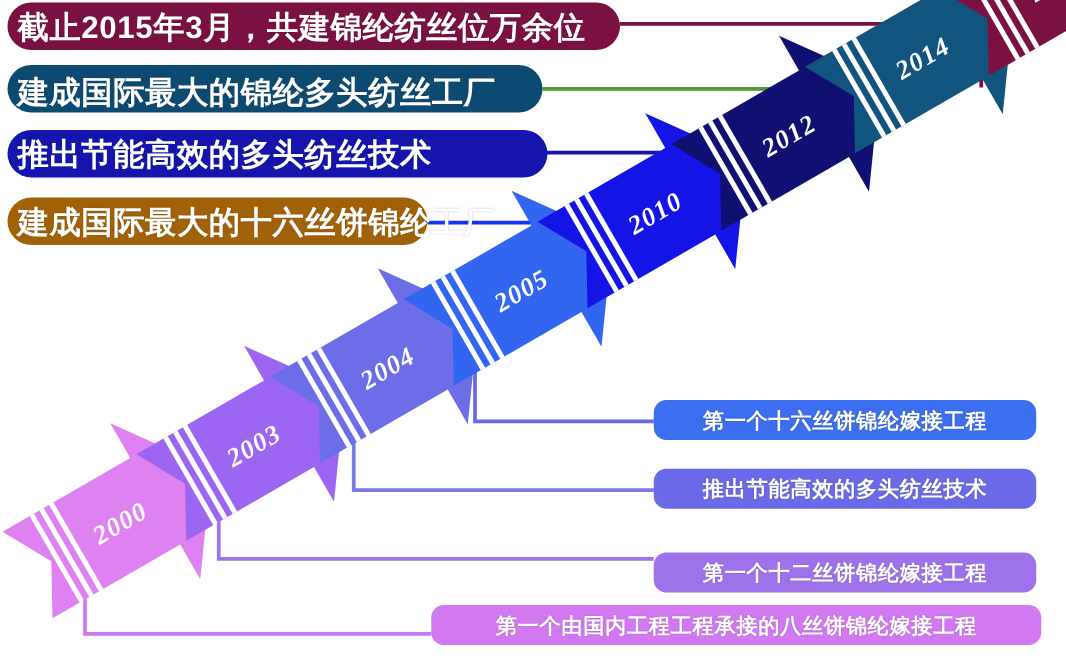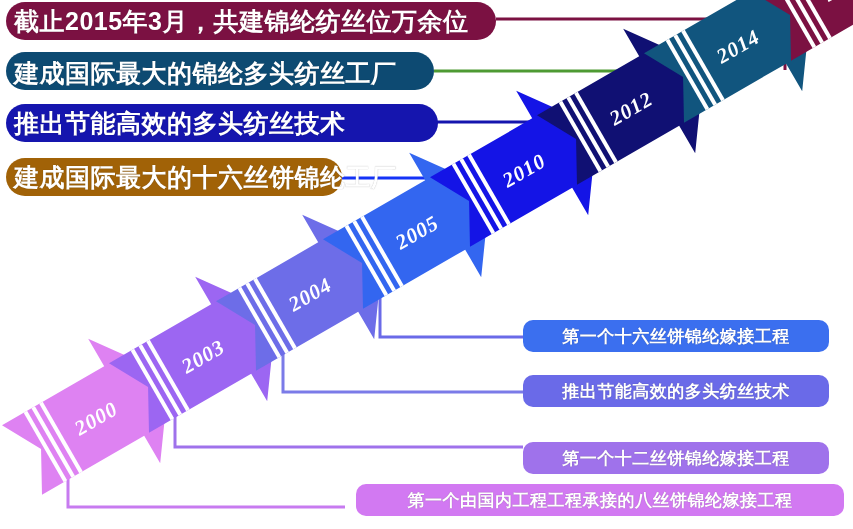--- a/index.html
+++ b/index.html
@@ -24,21 +24,21 @@
   .cl2{ top:52px; width:428px; background:#0D4A72;align-items:flex-end; }
   .cl3{ top:104px;width:432px; background:#1515AE; }
   .cl4{ top:158px;width:336px; background:#a16207; }
 
   
   .cr{ height:32px; border-radius:10px; padding:0 16px; font-size:17px;
        justify-content:center; }
   .cr1{ left:523px; top:320px; width:306px; background:#3B6FEF; }
   .cr2{ left:523px; top:375px; width:306px; background:#6A6AE8; }
   .cr3{ left:523px; top:442px; width:306px; background:#9F72EB; }
-  .cr4{ left:345px; top:484px; width:488px; background:#D279F2;margin-left:11px; }
+  .cr4{ left:345px; top:484px; width:488px; background:#D279F2; }
 
   .yr{ font-size:21px; fill:#ffffff; font-style:italic; font-weight:bold;
        font-family:"Liberation Serif","DejaVu Serif",serif;
        letter-spacing:1px; }
 </style>
 </head>
 <body>
 
 <div id="stage">
 

